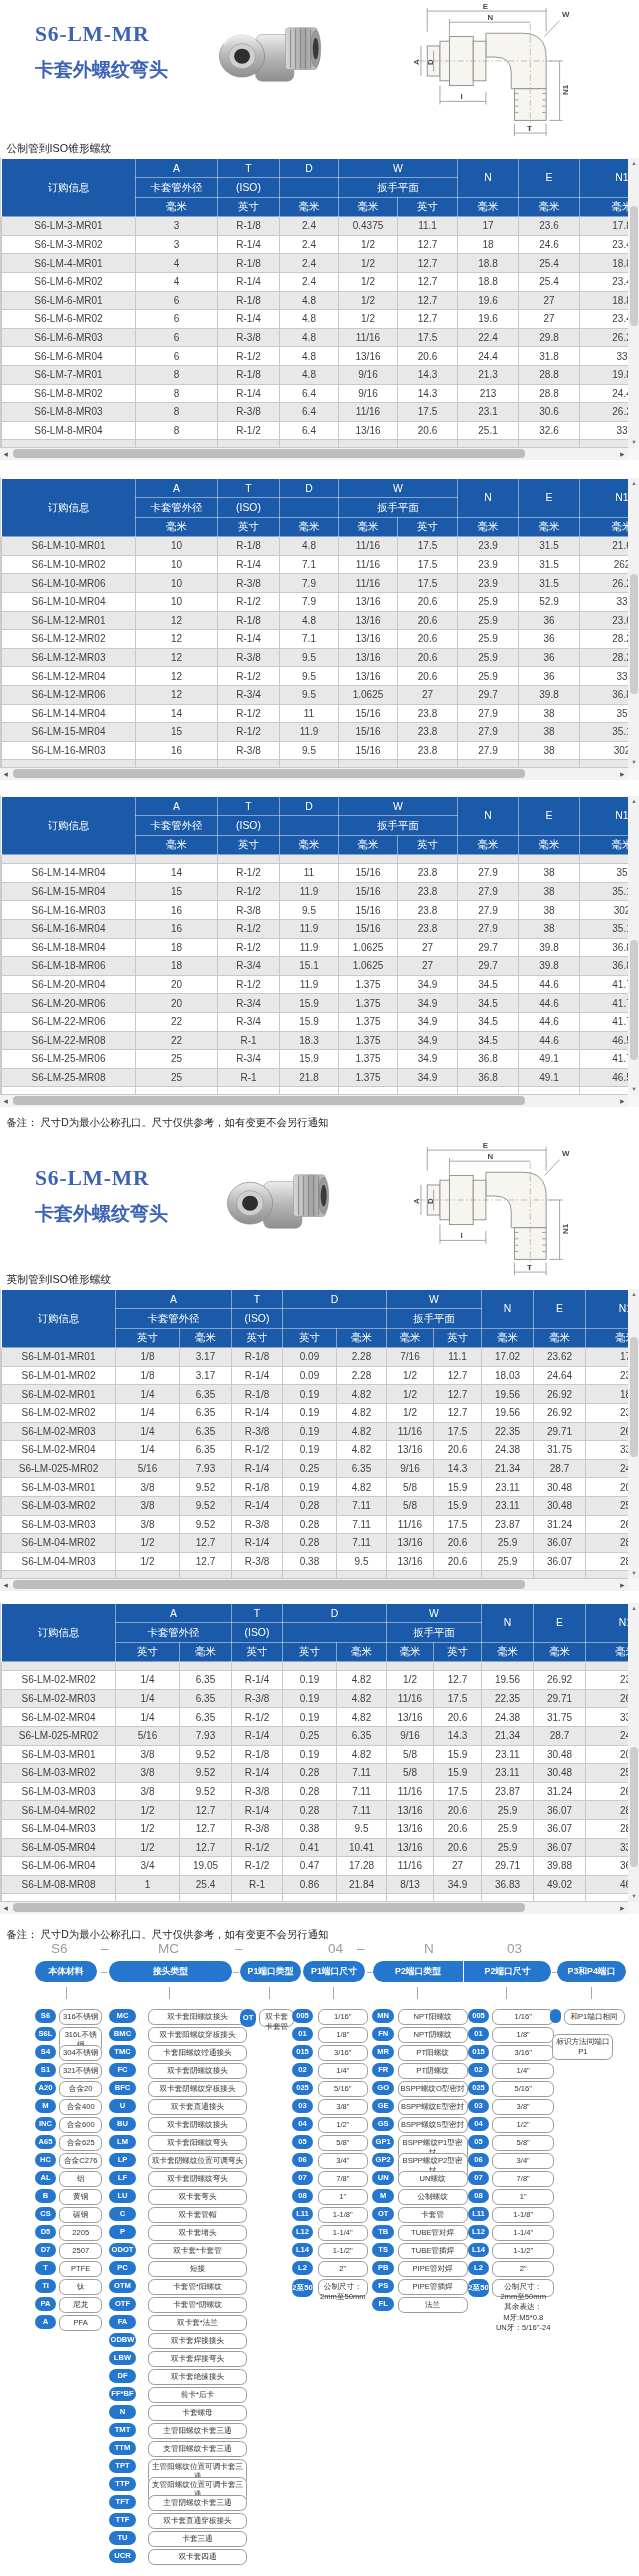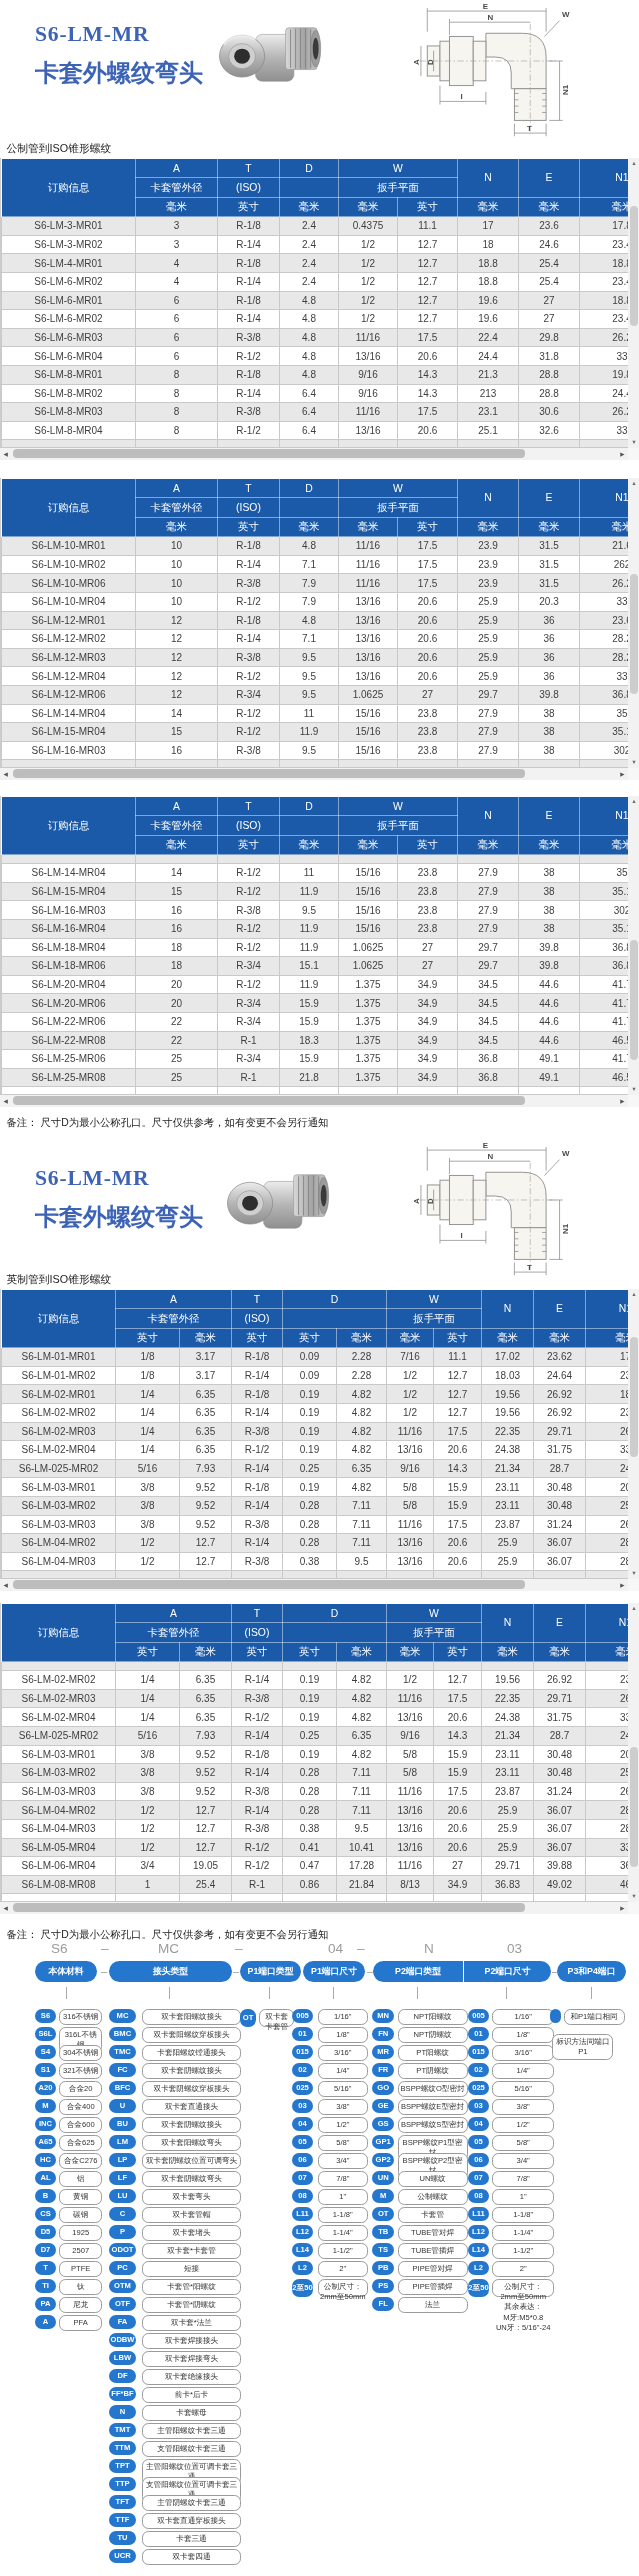--- a/index.html
+++ b/index.html
@@ -1,20 +1,20 @@
 <!DOCTYPE html>
 <html style="font-size:12.8px"><head>
 <meta charset="utf-8">
 <style>
   html,body{margin:0;padding:0;background:#fff;}
   body{width:640px;height:2576px;position:relative;font-family:"Liberation Sans","DejaVu Sans",sans-serif;overflow:hidden;}
   .abs{position:absolute;}
   
   .sec-title{font-family:"Liberation Serif","DejaVu Serif",serif;font-weight:bold;color:#3c63b6;font-size:21.6px;letter-spacing:0.8px;}
-  .sec-sub{font-family:"Liberation Serif","DejaVu Serif",serif;font-weight:bold;color:#3c63b6;font-size:24px;margin-top:9.6px;}
+  .sec-sub{font-family:"Liberation Serif","DejaVu Serif",serif;font-weight:bold;color:#3c63b6;font-size:19px;margin-top:9.6px;}
   .thread-label{font-size:10.8px;color:#222;}
   .note{font-size:10.4px;color:#1d1d1d;}
   
   .tblwrap{width:640px;}
   .tbl-inner{display:flex;}
   .tbl-clip{width:628px;overflow:hidden;border-left:0.8px solid #cccccc;}
   table{border-collapse:collapse;table-layout:fixed;}
   table.metric{width:664px;}
   table.imperial{width:664px;}
   thead th{background:#1a5aa9;color:#fff;font-weight:normal;font-size:10.4px;height:18.4px;border:0.8px solid rgba(255,255,255,.45);padding:0;text-align:center;}
@@ -43,21 +43,21 @@
   .hpill.join-right{border-top-right-radius:0;border-bottom-right-radius:0;}
   .hdash{position:absolute;top:24px;font-size:11.2px;color:#9a9a9a;}
   .vbar{position:absolute;top:46px;width:0.8px;height:12px;background:#a9a9a9;}
   .codecol{position:absolute;top:68px;}
   .code-row{height:18px;display:flex;align-items:flex-start;}
   .code-row.tall{align-items:stretch;}
   .code-pill{flex:none;height:14.4px;background:#2577cd;color:#fff;font-size:7.6px;font-weight:bold;text-align:center;line-height:14.4px;border-radius:7.2px;overflow:hidden;}
   .code-row.tall .code-pill{height:auto;min-height:14.4px;display:flex;align-items:center;justify-content:center;}
   .code-label{flex:none;border:0.8px solid #9a9a9a;border-radius:6.4px;background:#fff;font-size:7.6px;color:#333;text-align:center;padding:1.6px 0.8px;line-height:10.4px;white-space:pre-line;min-height:9.6px;box-sizing:border-box;}
   .c1{left:35px}.c1 .code-pill{width:21px}.c1 .code-label{width:43px;margin-left:3.2px}
-  .c2{left:109px}.c2 .code-pill{width:27px}.c2 .code-label{width:99px;margin-left:6px}
+  .c2{left:109px}.c2 .code-pill{width:27px}.c2 .code-label{width:99px;margin-left:12px}
   .c3{left:240px}.c3 .code-pill{width:16px}.c3 .code-label{width:35px;margin-left:3.2px}
   .c4{left:292px}.c4 .code-pill{width:21px}.c4 .code-label{width:50px;margin-left:4.8px}
   .c5{left:372px}.c5 .code-pill{width:22.4px}.c5 .code-label{width:70px;margin-left:3.2px}
   .c6{left:468px}.c6 .code-pill{width:21px}.c6 .code-label{width:62px;margin-left:3.2px}
   .c7{left:550px}.c7 .code-pill{width:11.2px}.c7 .code-label{width:61px;margin-left:2.4px}
   .c7 .code-row + .code-row{margin-top:7.2px;}
   
   .diagram text{font-size:10px;font-weight:bold;fill:#4a4a4a;font-family:"Liberation Sans",sans-serif;}
   .dim{stroke:#8f8f8f;stroke-width:1;fill:none;}
   .outline{stroke:#8f8f8f;stroke-width:1.2;fill:#f7f5ef;}
@@ -281,21 +281,21 @@
               <td>6</td>
               <td>R-1/2</td>
               <td>4.8</td>
               <td>13/16</td>
               <td>20.6</td>
               <td>24.4</td>
               <td>31.8</td>
               <td>33</td>
             </tr>
             <tr>
-              <td>S6-LM-8-MR01</td>
+              <td>S6-LM-7-MR01</td>
               <td>8</td>
               <td>R-1/8</td>
               <td>4.8</td>
               <td>9/16</td>
               <td>14.3</td>
               <td>21.3</td>
               <td>28.8</td>
               <td>19.8</td>
             </tr>
             <tr>
@@ -439,21 +439,21 @@
               <td>26.2</td>
             </tr>
             <tr>
               <td>S6-LM-10-MR04</td>
               <td>10</td>
               <td>R-1/2</td>
               <td>7.9</td>
               <td>13/16</td>
               <td>20.6</td>
               <td>25.9</td>
-              <td>20.3</td>
+              <td>52.9</td>
               <td>33</td>
             </tr>
             <tr>
               <td>S6-LM-12-MR01</td>
               <td>12</td>
               <td>R-1/8</td>
               <td>4.8</td>
               <td>13/16</td>
               <td>20.6</td>
               <td>25.9</td>
@@ -1504,21 +1504,21 @@
       <div class="code-row">
         <span class="code-pill">B</span>
         <span class="code-label">黄铜</span>
       </div>
       <div class="code-row">
         <span class="code-pill">CS</span>
         <span class="code-label">碳钢</span>
       </div>
       <div class="code-row">
         <span class="code-pill">D5</span>
-        <span class="code-label">1925</span>
+        <span class="code-label">2205</span>
       </div>
       <div class="code-row">
         <span class="code-pill">D7</span>
         <span class="code-label">2507</span>
       </div>
       <div class="code-row">
         <span class="code-pill">T</span>
         <span class="code-label">PTFE</span>
       </div>
       <div class="code-row">

